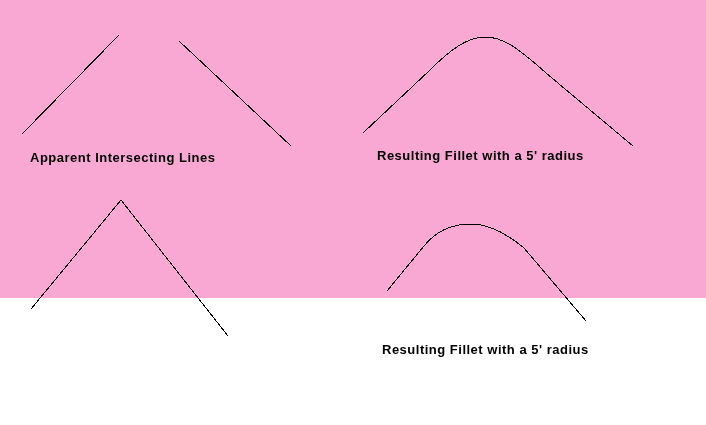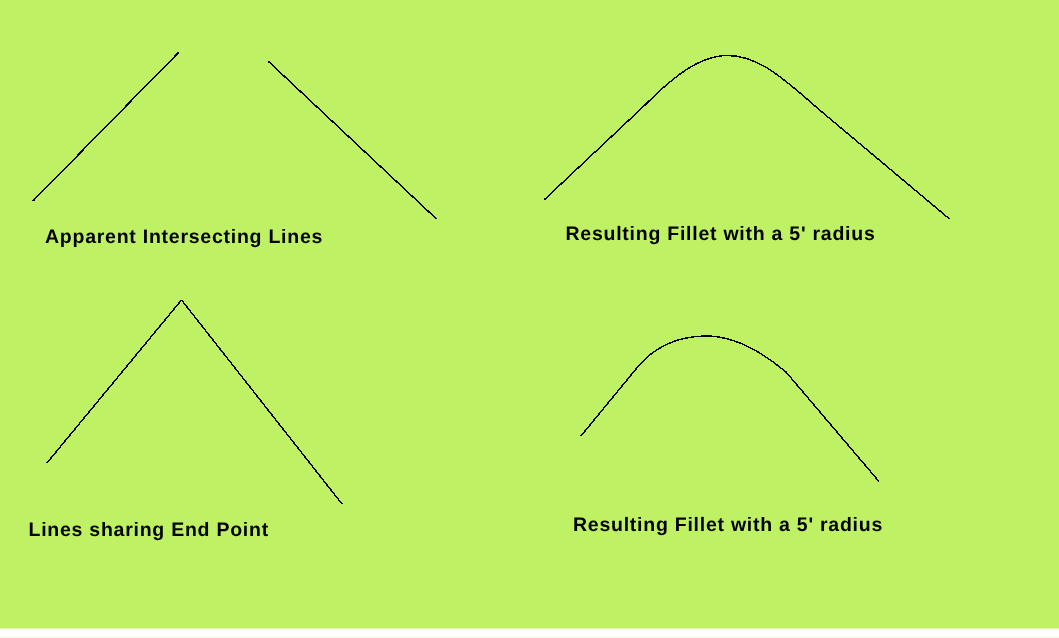--- a/index.html
+++ b/index.html
@@ -9,22 +9,22 @@
   }
   body {
     width: 706px;
     height: 425px;
     overflow: hidden;
     font-family: "Liberation Sans", sans-serif;
   }
   .canvas {
     position: relative;
     width: 706px;
-    height: 419px;
-    background: #bef264;
+    height: 298px;
+    background: #f9a8d4;
   }
   .canvas svg {
     position: absolute;
     left: 0;
     top: 0;
     width: 706px;
     height: 425px;
   }
   .figure-label {
     position: absolute;
@@ -47,16 +47,15 @@
       <path d="M 363 133 L 430 70 C 448 52 466 37 485 37 C 504 37 519 49 546 73 L 633 146" stroke="#000000" fill="none" stroke-width="1" shape-rendering="crispEdges"></path>
       <line x1="31" y1="309" x2="121" y2="200" stroke="#000000" fill="none" stroke-width="1" shape-rendering="crispEdges"></line>
       <line x1="121" y1="200" x2="228" y2="336" stroke="#000000" fill="none" stroke-width="1" shape-rendering="crispEdges"></line>
       <path d="M 387 291 L 424 246 C 436 231 452 224 471 224 C 489 224 506 233 524 248 L 586 321" stroke="#000000" fill="none" stroke-width="1" shape-rendering="crispEdges"></path>
     </svg>
 
   <div class="figure-label" style="left: 30px; top: 151px; color: rgb(0, 0, 0);">Apparent Intersecting Lines</div>
 
   <div class="figure-label" style="left: 377px; top: 149px; color: rgb(0, 0, 0);">Resulting Fillet with a 5' radius</div>
 
-  <div class="figure-label" style="left: 19px; top: 346px; color: rgb(0, 0, 0);">Lines sharing End Point</div>
 
   <div class="figure-label" style="left: 382px; top: 343px; color: rgb(0, 0, 0);">Resulting Fillet with a 5' radius</div>
 </div>
 
 </body></html>

